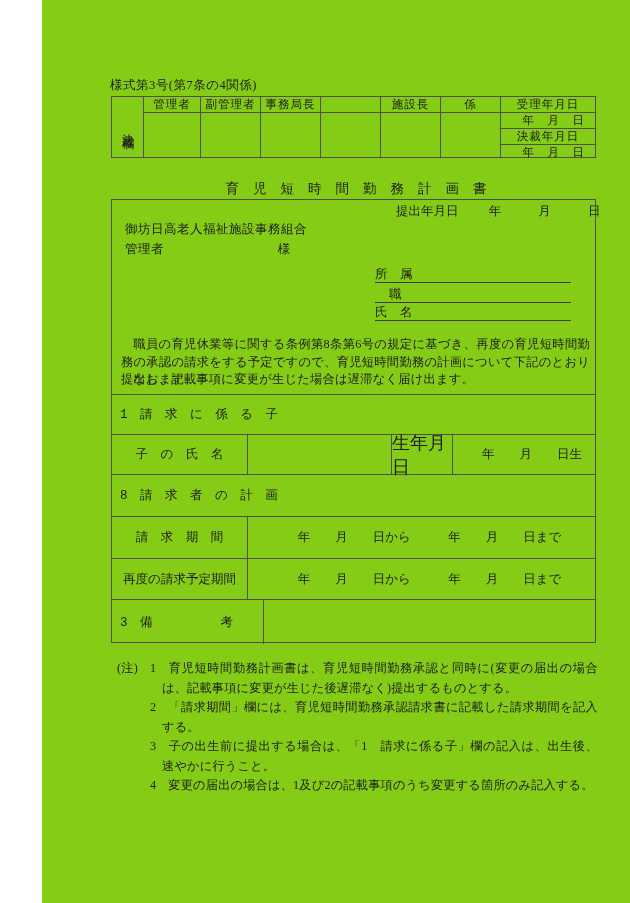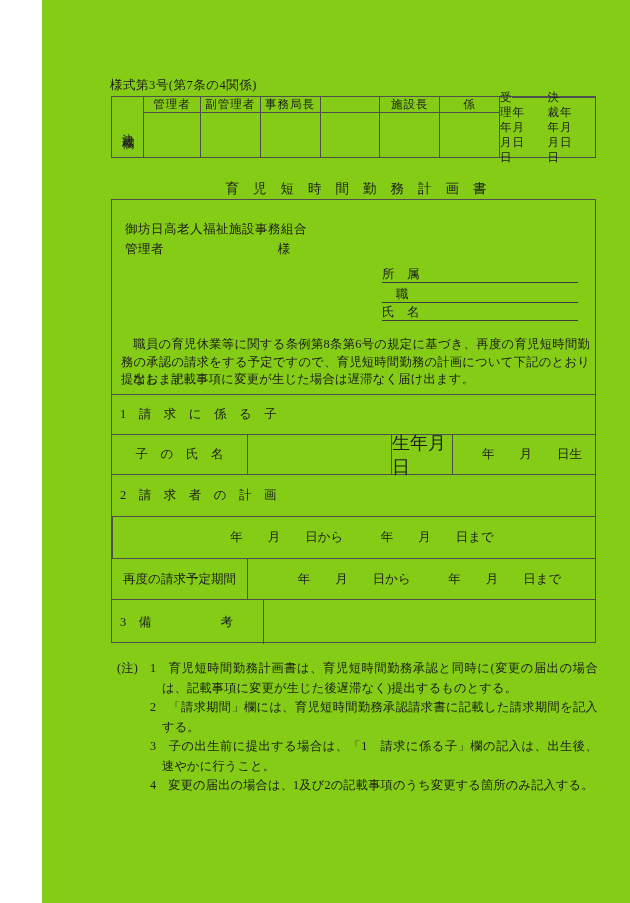--- a/index.html
+++ b/index.html
@@ -17,50 +17,50 @@
   .approval { position:absolute; left:69px; top:96px; width:485px; height:62px;
               border:1px solid #4f4f4f; display:flex; font-size:11.5px; }
   .ap-kessai { width:32px; border-right:1px solid #4f4f4f; display:flex; align-items:center;
                justify-content:center; writing-mode:vertical-rl; text-orientation:upright;
                letter-spacing:2px; font-size:12px; }
   .ap-col { display:flex; flex-direction:column; border-right:1px solid #4f4f4f; }
   .w57 { width:57px; } .w60 { width:60px; }
   .ap-head { height:16px; border-bottom:1px solid #4f4f4f; display:flex;
              align-items:center; justify-content:center; letter-spacing:1px; }
   .ap-blank { flex:1; }
-  .ap-right { flex:1; display:flex; }
+  .ap-right { flex:1; display:flex; flex-direction:column; }
   .ap-rrow { flex:1; display:flex; align-items:center; justify-content:center; border-top:1px solid #4f4f4f; letter-spacing:1px; }
   .ap-rrow:first-child { border-top:none; }
   .ap-rrow.rgt { justify-content:flex-end; padding-right:10px; }
 
   
   .doc-title { position:absolute; left:0; right:0; top:180px; text-align:center;
                font-size:13.5px; letter-spacing:14px; padding-left:12px; }
 
   
   .main-box { position:absolute; left:69px; top:199px; width:485px; height:444px;
               border:1px solid #4f4f4f; font-size:12.5px; }
   .mb-top { position:relative; height:194px; }
   .submit-line { position:absolute; left:284px; top:3px; white-space:nowrap; }
   .submit-line .yy { margin-left:27px; }
   .submit-line .mm { margin-left:34px; }
   .submit-line .dd { margin-left:34px; }
   .org-line  { position:absolute; left:13px; top:21px; letter-spacing:.5px; }
   .addr-line { position:absolute; left:13px; top:41px; letter-spacing:.5px; }
   .addr-line .sama { margin-left:110px; }
-  .field-line { position:absolute; left:270px; width:196px; height:18px;
+  .field-line { position:absolute; left:263px; width:196px; height:18px;
                 border-bottom:1px solid #3d3d3d; line-height:18px; }
   .f1 { top:65px; } .f2 { top:85px; } .f3 { top:103px; }
   .f2 span { padding-left:14px; }
   .para { position:absolute; left:9px; width:469px; text-indent:1em;
           line-height:17.5px; font-size:12.3px; letter-spacing:.2px; text-align:justify; }
   .p1 { top:136px; } .p2 { top:171px; }
 
   
-  .frow { border-top:1px solid #4f4f4f; display:flex; }
+  .frow { border-top:1px solid #4f4f4f; display:flex;font-family:Liberation Mono, monospace; }
   .sec  { align-items:center; padding-left:8px; }
   .h40 { height:40px; } .h41 { height:41px; } .h42 { height:42px; } .h45 { height:45px;gap:16px; }
   .cell { display:flex; align-items:center; }
   .lab  { width:135px; justify-content:center; }
   .bl   { border-left:1px solid #4f4f4f; }
   .ctr  { justify-content:center; }
   .name-cell { width:144px; }
   .bd-cell { width:61px; font-size:18px; }
   .fill { flex:1;padding-left:16px; }
   .biko-lab { width:135px; display:flex; align-items:center;
@@ -112,20 +112,26 @@
       <div class="ap-rrow rgt">年　月　日</div>
       <div class="ap-rrow">決裁年月日</div>
       <div class="ap-rrow rgt">年　月　日</div>
     </div>
   </div>
 
   <div class="doc-title">育児短時間勤務計画書</div>
 
   <div class="main-box">
     <div class="mb-top">
+      <div class="submit-line">
+        <span>提出年月日</span>
+        <span class="yy">年</span>
+        <span class="mm">月</span>
+        <span class="dd">日</span>
+      </div>
       <div class="org-line">御坊日高老人福祉施設事務組合</div>
       <div class="addr-line">
         <span>管理者</span>
         <span class="sama">様</span>
       </div>
       <div class="field-line f1">
         <span>所　属</span>
       </div>
       <div class="field-line f2">
         <span>職</span>
@@ -142,24 +148,25 @@
     </div>
 
     <div class="frow h40">
       <div class="cell lab">子　の　氏　名</div>
       <div class="cell name-cell bl"></div>
       <div class="cell bd-cell bl ctr">生年月日</div>
       <div class="cell fill bl ctr">年　　月　　日生</div>
     </div>
 
     <div class="frow sec h42">
-      <span>2　請　求　者　の　計　画</span>
+      <span>8　請　求　者　の　計　画</span>
     </div>
 
     <div class="frow h42">
+      <div class="cell lab">請　求　期　間</div>
       <div class="cell fill bl ctr">年　　月　　日から　　　年　　月　　日まで</div>
     </div>
 
     <div class="frow h41">
       <div class="cell lab">再度の請求予定期間</div>
       <div class="cell fill bl ctr">年　　月　　日から　　　年　　月　　日まで</div>
     </div>
 
     <div class="frow h45">
       <div class="biko-lab">

